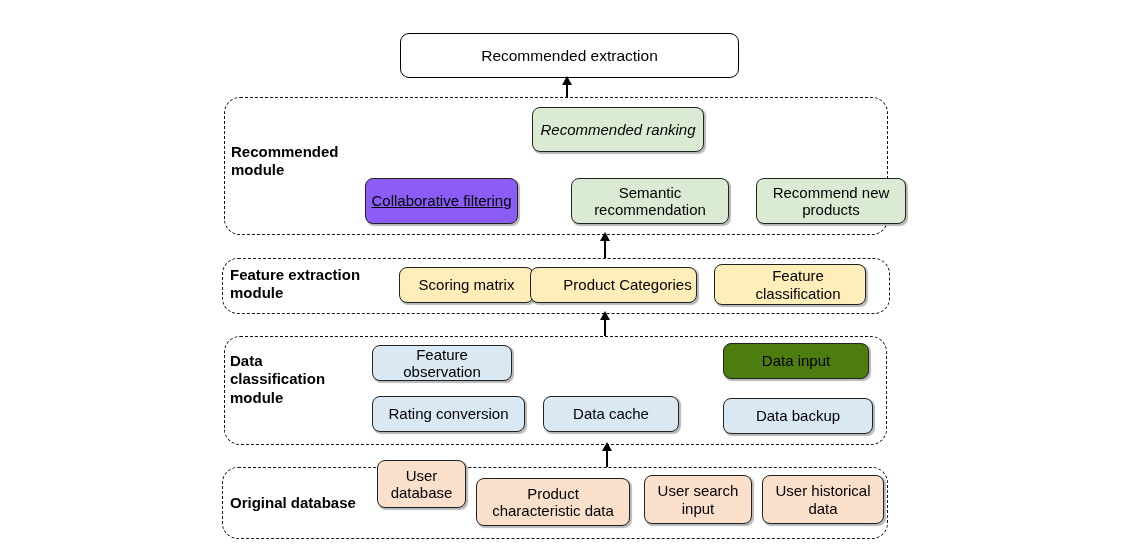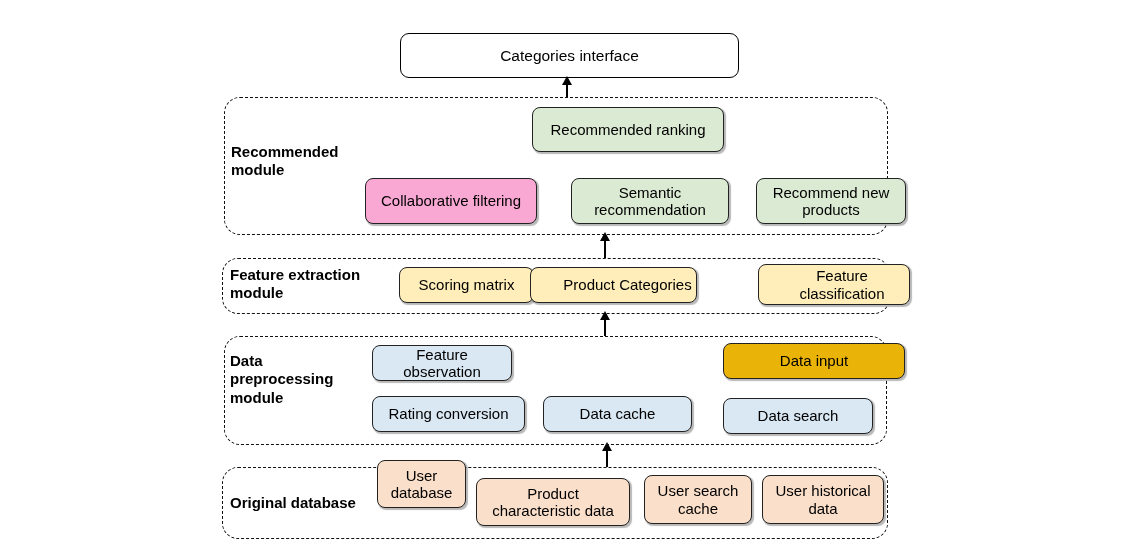--- a/index.html
+++ b/index.html
@@ -33,48 +33,48 @@
     content:"";position:absolute;top:-8px;left:50%;transform:translateX(-50%);
     border-left:5px solid transparent;border-right:5px solid transparent;
     border-bottom:9px solid #000;
   }
 </style>
 </head>
 <body>
 
 <div class="canvas">
 
-  <div class="iface" style="left:400px;top:33px;width:337px;height:43px">Categories interface</div>
+  <div class="iface" style="left:400px;top:33px;width:337px;height:43px">Recommended extraction</div>
 
   <div class="arrow" style="left:566px;top:84px;height:13px"></div>
   <div class="arrow" style="left:604px;top:240px;height:18px"></div>
   <div class="arrow" style="left:604px;top:319px;height:17px"></div>
   <div class="arrow" style="left:606px;top:450px;height:17px"></div>
 
   <div class="container" style="left:224px;top:97px;width:662px;height:136px"></div>
   <div class="mod-label" style="left:231px;top:143px;width:135px">Recommended module</div>
-  <div class="node" style="left: 532px; top: 107px; width: 192px; height: 45px; background: rgb(219, 234, 211);">Recommended ranking</div>
-  <div class="node" style="left: 365px; top: 178px; width: 172px; height: 46px; background: #f9a8d4;">Collaborative filtering</div>
+  <div class="node" style="left: 532px; top: 107px; width: 172px; height: 45px; background: rgb(219, 234, 211); font-style: italic;">Recommended ranking</div>
+  <div class="node" style="left: 365px; top: 178px; width: 153px; height: 46px; background: #8b5cf6; text-decoration: underline;">Collaborative filtering</div>
   <div class="node" style="left: 538px; top: 178px; width: 158px; height: 46px; background: rgb(219, 234, 211); margin-left: 33px;">Semantic recommendation</div>
   <div class="node" style="left: 756px; top: 178px; width: 150px; height: 46px; background: rgb(219, 234, 211);">Recommend new products</div>
 
   <div class="container" style="left:222px;top:258px;width:666px;height:54px"></div>
   <div class="mod-label" style="left:230px;top:266px;width:142px">Feature extraction module</div>
   <div class="node" style="left: 365px; top: 267px; width: 135px; height: 36px; background: rgb(255, 238, 186); margin-left: 34px;">Scoring matrix</div>
   <div class="node" style="left: 530px; top: 267px; width: 167px; height: 36px; background: rgb(255, 238, 186); padding-left: 32px;">Product Categories</div>
-  <div class="node" style="left: 758px; top: 264px; width: 152px; height: 41px; background: rgb(255, 238, 186); padding-left: 20px;">Feature classification</div>
+  <div class="node" style="left: 714px; top: 264px; width: 152px; height: 41px; background: rgb(255, 238, 186); padding-left: 20px;">Feature classification</div>
 
   <div class="container" style="left:224px;top:336px;width:661px;height:107px"></div>
-  <div class="mod-label" style="left:230px;top:352px;width:110px">Data preprocessing module</div>
+  <div class="mod-label" style="left:230px;top:352px;width:110px">Data classification module</div>
   <div class="node" style="left: 372px; top: 345px; width: 140px; height: 36px; background: rgb(218, 232, 244);">Feature observation</div>
-  <div class="node" style="left: 723px; top: 343px; width: 182px; height: 36px; background: #eab308;">Data input</div>
+  <div class="node" style="left: 723px; top: 343px; width: 146px; height: 36px; background: #4d7c0f;">Data input</div>
   <div class="node" style="left: 372px; top: 396px; width: 153px; height: 36px; background: rgb(218, 232, 244);">Rating conversion</div>
-  <div class="node" style="left: 543px; top: 396px; width: 149px; height: 36px; background: rgb(218, 232, 244);">Data cache</div>
-  <div class="node" style="left: 723px; top: 398px; width: 150px; height: 36px; background: rgb(218, 232, 244);">Data search</div>
+  <div class="node" style="left: 543px; top: 396px; width: 136px; height: 36px; background: rgb(218, 232, 244);">Data cache</div>
+  <div class="node" style="left: 723px; top: 398px; width: 150px; height: 36px; background: rgb(218, 232, 244);">Data backup</div>
 
   <div class="container" style="left:222px;top:467px;width:664px;height:70px"></div>
   <div class="mod-label" style="left:230px;top:494px;width:200px">Original database</div>
   <div class="node" style="left: 377px; top: 460px; width: 89px; height: 48px; background: rgb(250, 223, 202);">User database</div>
   <div class="node" style="left: 476px; top: 478px; width: 154px; height: 48px; background: rgb(250, 223, 202); text-align: center;">Product characteristic data</div>
-  <div class="node" style="left: 644px; top: 475px; width: 108px; height: 49px; background: rgb(250, 223, 202);">User search cache</div>
+  <div class="node" style="left: 644px; top: 475px; width: 108px; height: 49px; background: rgb(250, 223, 202);">User search input</div>
   <div class="node" style="left: 762px; top: 475px; width: 122px; height: 49px; background: rgb(250, 223, 202);">User historical data</div>
 
 </div>
 
 </body></html>

